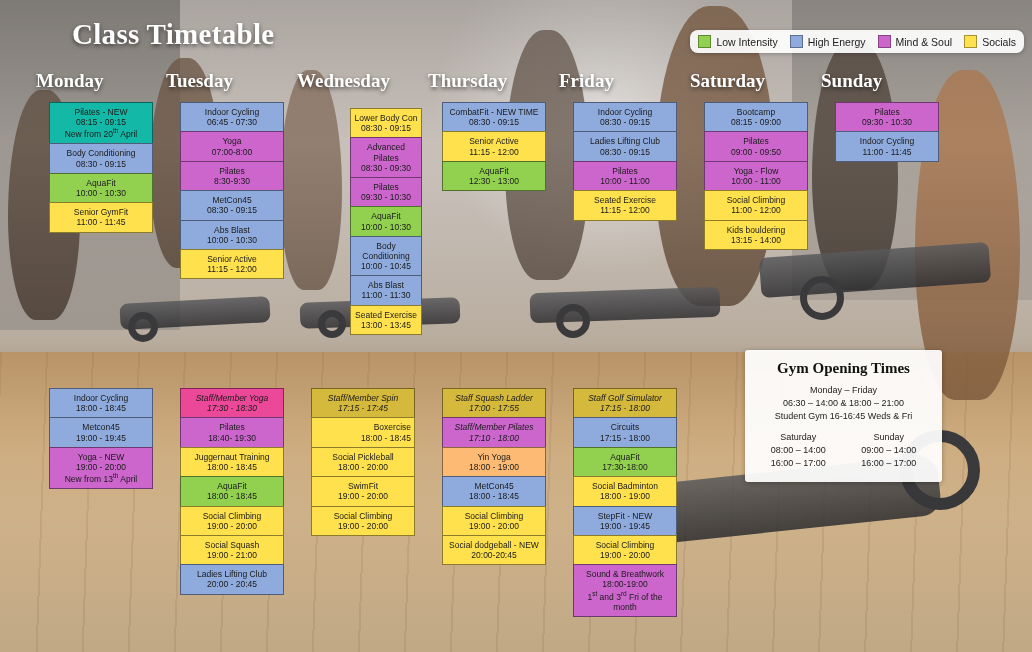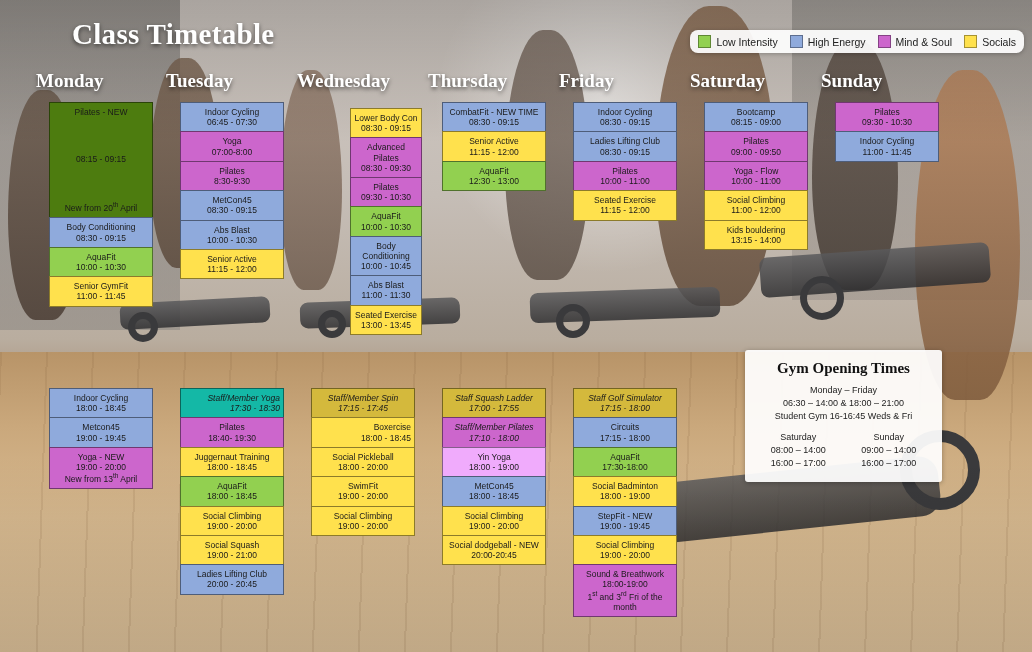--- a/index.html
+++ b/index.html
@@ -147,21 +147,21 @@
 
 <div class="dayhead" style="left:36px;  top:70px;">Monday</div>
 <div class="dayhead" style="left:166px; top:70px;">Tuesday</div>
 <div class="dayhead" style="left:297px; top:70px;">Wednesday</div>
 <div class="dayhead" style="left:428px; top:70px;">Thursday</div>
 <div class="dayhead" style="left:559px; top:70px;">Friday</div>
 <div class="dayhead" style="left:690px; top:70px;">Saturday</div>
 <div class="dayhead" style="left:821px; top:70px;">Sunday</div>
 
 <div class="col" style="left:49px;  top:102px;">
-    <div class="cls" style="background: #4d7c0f; gap: 37px;">
+    <div class="cls" style="background: #14b8a6;">
       <div class="n">Pilates - NEW</div>
       <div class="t">08:15 - 09:15</div>
       <div class="note">New from 20<sup>th</sup> April</div>
     </div>
     <div class="cls" style="background: rgb(143, 170, 220);">
       <div class="n">Body Conditioning</div>
       <div class="t">08:30 - 09:15</div>
     </div>
     <div class="cls" style="background: rgb(146, 208, 80);">
       <div class="n">AquaFit</div>
@@ -302,21 +302,21 @@
       <div class="n">Metcon45</div>
       <div class="t">19:00 - 19:45</div>
     </div>
     <div class="cls" style="background: rgb(204, 102, 204);">
       <div class="n">Yoga - NEW</div>
       <div class="t">19:00 - 20:00</div>
       <div class="note">New from 13<sup>th</sup> April</div>
     </div>
   </div>
 <div class="col" style="left:180px; top:388px;">
-    <div class="cls ital" style="background: #14b8a6; text-align: right;">
+    <div class="cls ital" style="background: #ec4899;">
       <div class="n">Staff/Member Yoga</div>
       <div class="t">17:30 - 18:30</div>
     </div>
     <div class="cls" style="background: rgb(204, 102, 204);">
       <div class="n">Pilates</div>
       <div class="t">18:40- 19:30</div>
     </div>
     <div class="cls" style="background: rgb(255, 225, 77);">
       <div class="n">Juggernaut Training</div>
       <div class="t">18:00 - 18:45</div>
@@ -362,21 +362,21 @@
   </div>
 <div class="col" style="left:442px; top:388px;">
     <div class="cls ital" style="background: rgb(212, 185, 60);">
       <div class="n">Staff Squash Ladder</div>
       <div class="t">17:00 - 17:55</div>
     </div>
     <div class="cls ital" style="background: rgb(204, 102, 204);">
       <div class="n">Staff/Member Pilates</div>
       <div class="t">17:10 - 18:00</div>
     </div>
-    <div class="cls" style="background: #f0abfc;">
+    <div class="cls" style="background: #fdba74;">
       <div class="n">Yin Yoga</div>
       <div class="t">18:00 - 19:00</div>
     </div>
     <div class="cls" style="background: rgb(143, 170, 220);">
       <div class="n">MetCon45</div>
       <div class="t">18:00 - 18:45</div>
     </div>
     <div class="cls" style="background: rgb(255, 225, 77);">
       <div class="n">Social Climbing</div>
       <div class="t">19:00 - 20:00</div>

